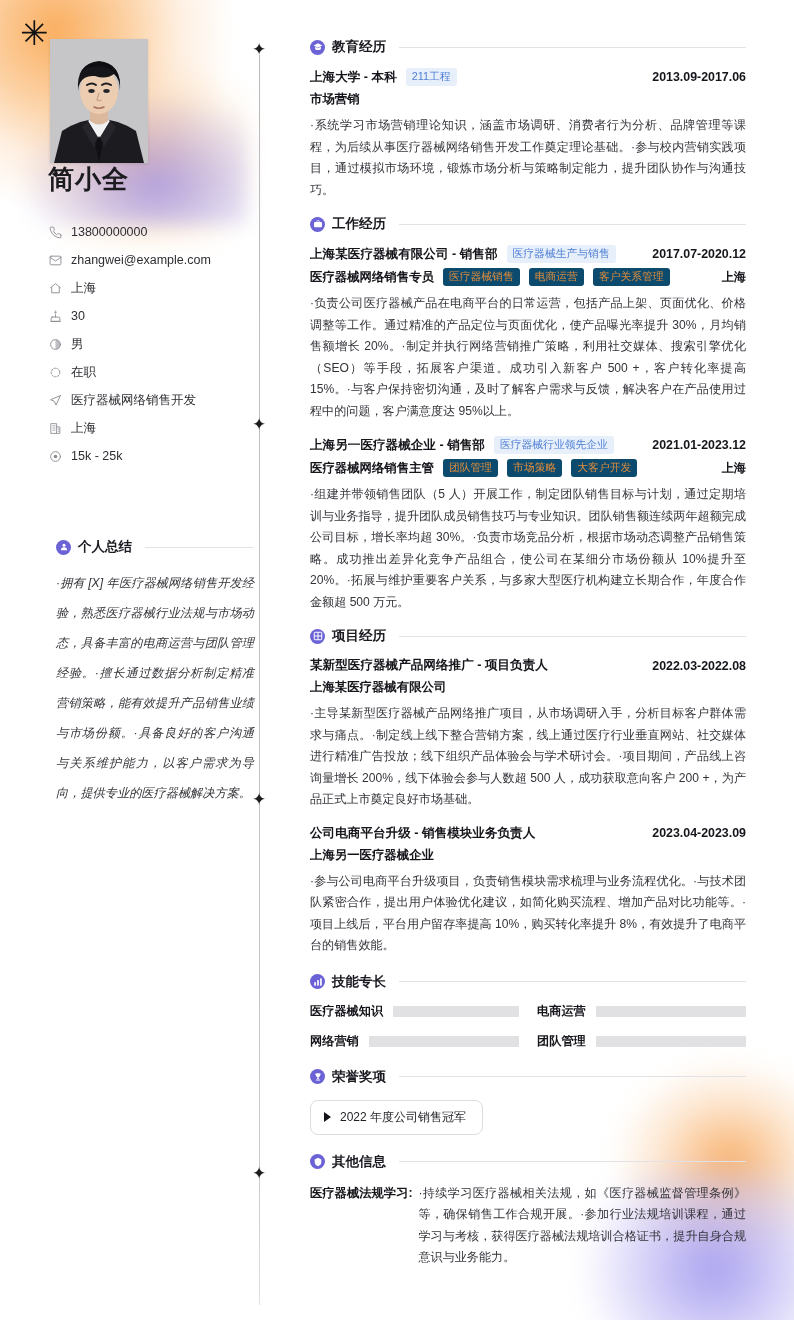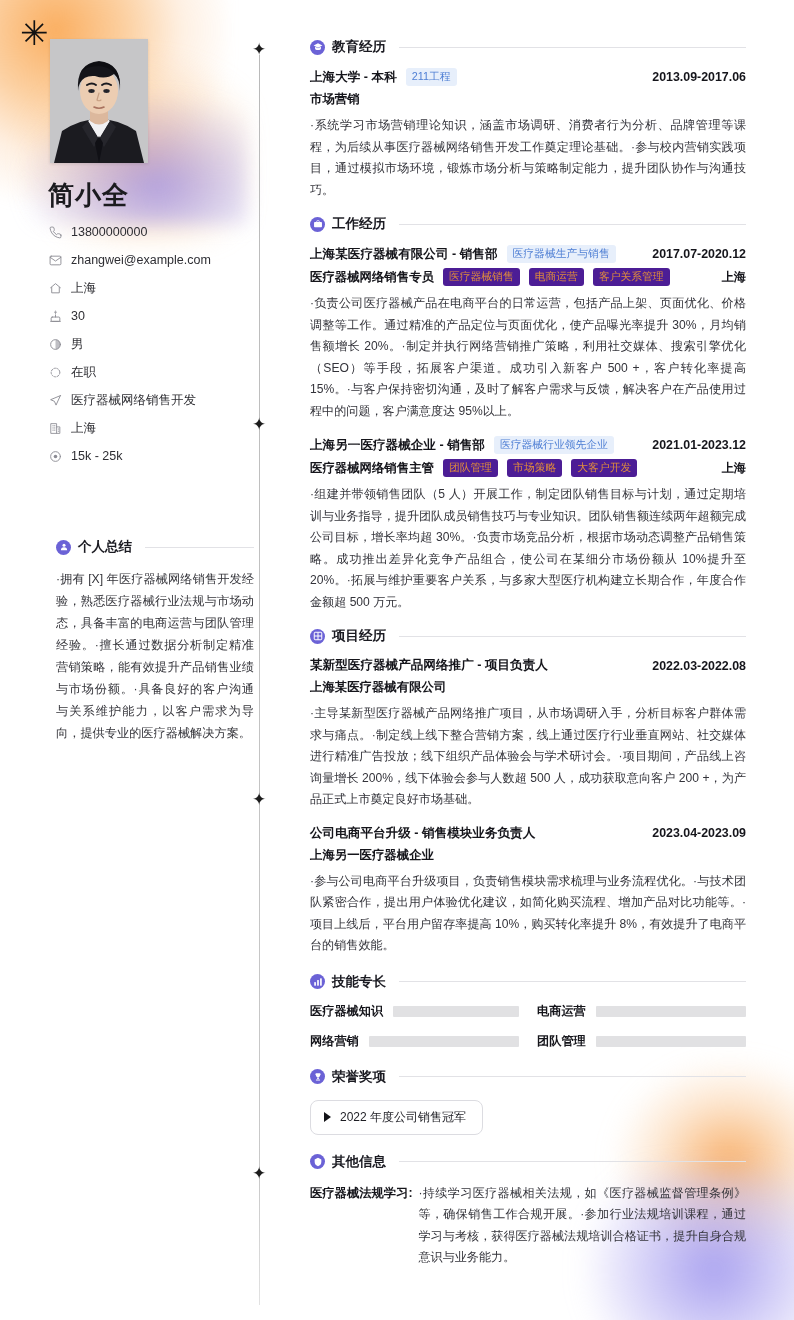--- a/index.html
+++ b/index.html
@@ -87,21 +87,21 @@
   .photo {
     position: absolute; left: 50px; top: 39px;
     width: 98px; height: 124px;
     overflow: hidden;
     background: #c4c4c6;
     box-shadow: 0 1px 3px rgba(0,0,0,0.12);
   }
   .photo svg { display:block; }
 
   .name {
-    position: absolute; left: 48px; top: 178px;
+    position: absolute; left: 48px; top: 162px;
     font-size: 26px; font-weight: 700; color: #1b1b1f; letter-spacing: 1px;
   }
   .contact-list { position: absolute; left: 48px; top: 218px; width: 200px; }
   .contact-item {
     display: flex; align-items: center; gap: 9px;
     height: 28px; font-size: 12.5px; color: #2e2e33;
   }
   .contact-item .ico {
     width: 14px; height: 14px; flex: 0 0 14px;
     display: flex; align-items: center; justify-content: center;
@@ -124,22 +124,22 @@
   .sec-badge svg { display: block; }
   .sec-title {
     font-size: 13.5px; font-weight: 700; color: #1b1b22; white-space: nowrap;
   }
   .sec-rule {
     flex: 1 1 auto; height: 1px; background: #e2e2e6; margin-left: 6px;
   }
 
   .summary-block { position: absolute; left: 56px; top: 538px; width: 198px; }
   .summary-text {
-    font-size: 12.2px; line-height: 22px; color: #34343a;
-    text-align: justify; white-space: pre-wrap;
+    font-size: 12.2px; line-height: 30px; color: #34343a;
+    text-align: justify; white-space: pre-wrap; font-style: italic;
   }
 
   
   .right-col {
     position: absolute; left: 310px; top: 38px; width: 436px;
     z-index: 5;
   }
   .section { margin-bottom: 14px; }
   .entry { margin-bottom: 14px; }
   .entry:last-child { margin-bottom: 0; }
@@ -162,21 +162,21 @@
   }
   .row-2 {
     display: flex; align-items: center; gap: 9px;
     margin-bottom: 7px;
   }
   .role {
     font-size: 12.4px; font-weight: 700; color: #15151b; white-space: nowrap;
   }
   .tag-orange {
     font-size: 10.8px; color: #df8c3c;
-    background: #4c1d95; border-radius: 3px;
+    background: #0c4a6e; border-radius: 3px;
     padding: 2px 6px; white-space: nowrap;
   }
   .loc {
     margin-left: auto; font-size: 12.2px; font-weight: 700; color: #15151b;
     white-space: nowrap;
   }
   .sub {
     font-size: 12.4px; font-weight: 700; color: #15151b; margin-bottom: 7px;
   }
   .desc {

